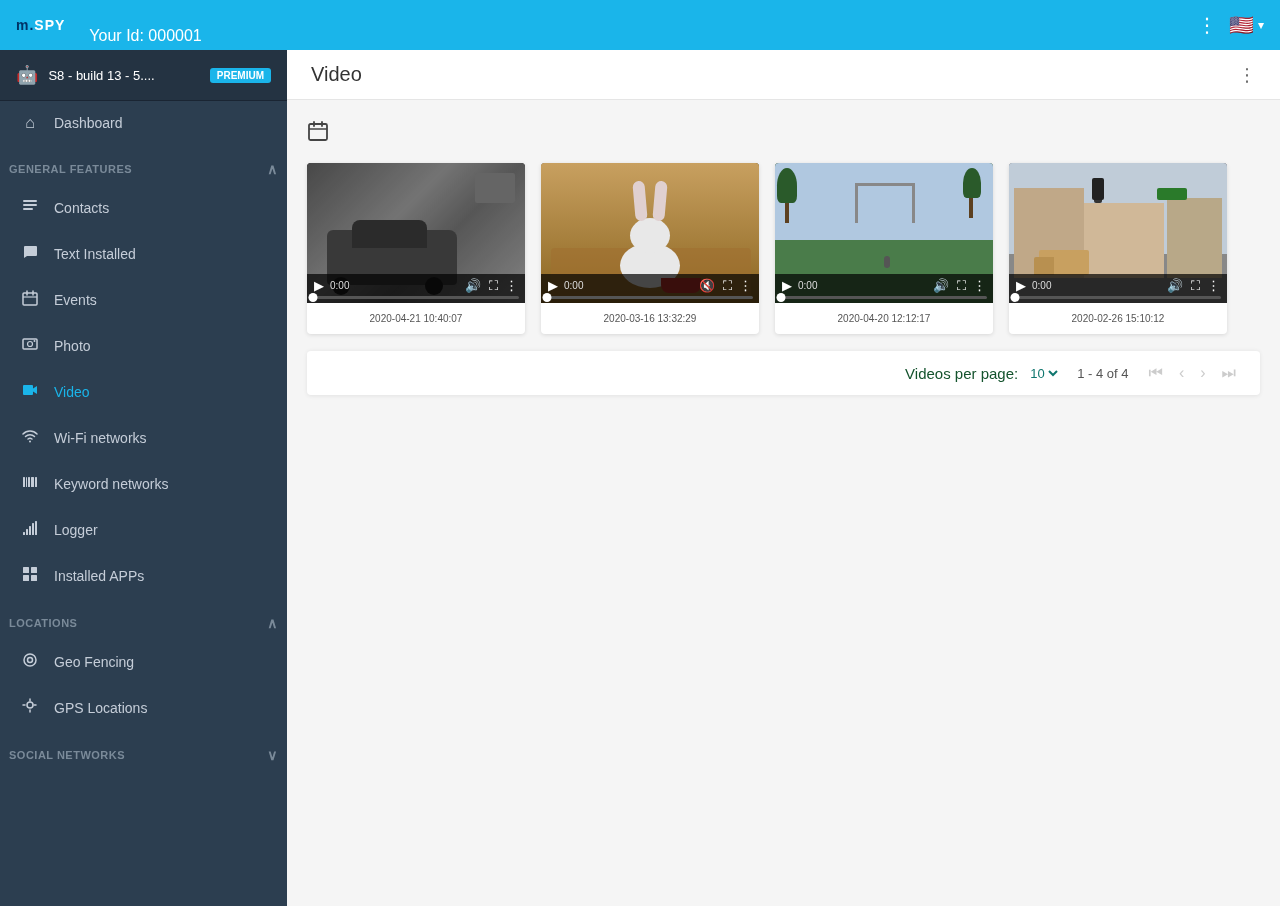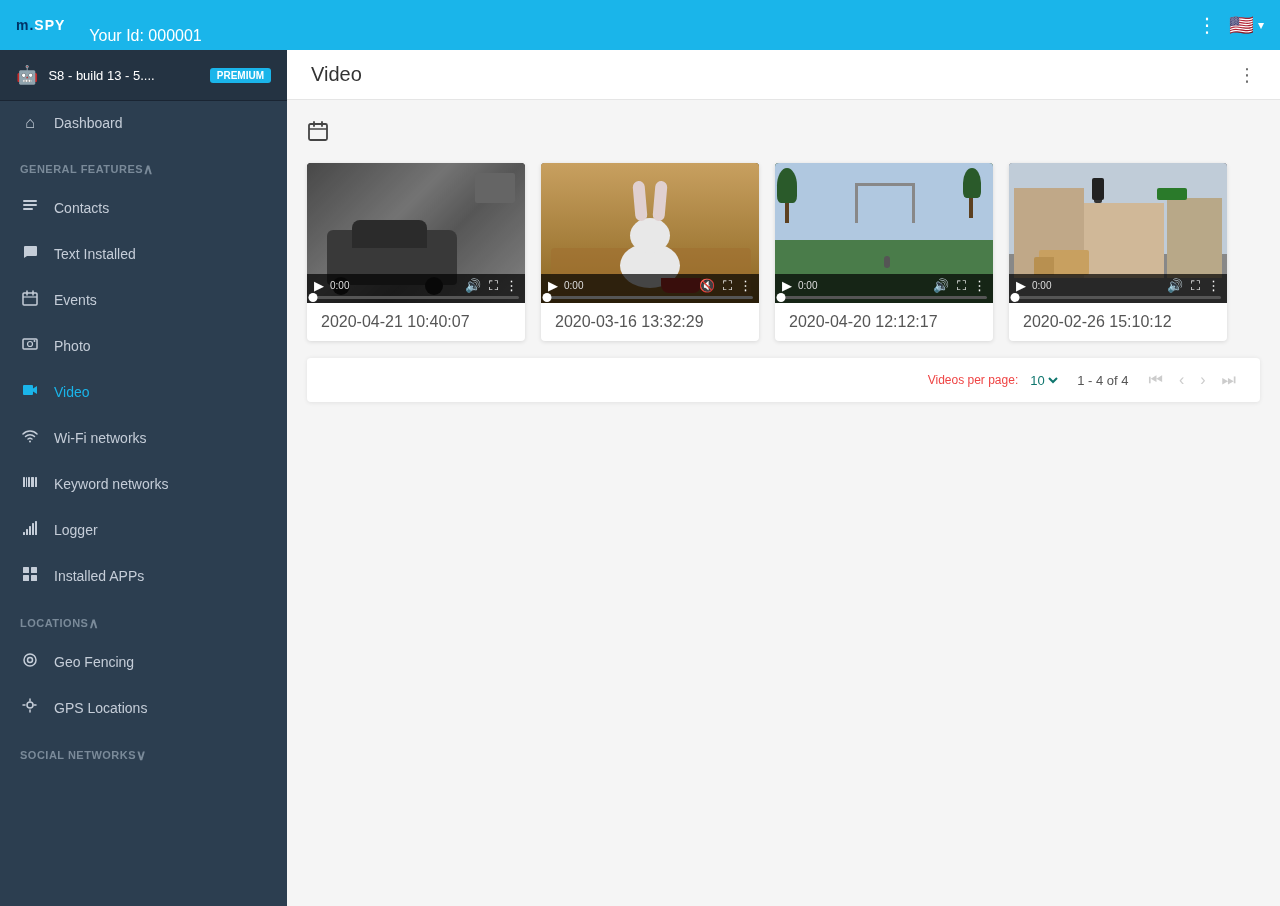--- a/index.html
+++ b/index.html
@@ -88,21 +88,22 @@
       font-size: 14px;
       cursor: pointer;
       gap: 14px;
       transition: background 0.15s;
     }
     .sidebar-nav-item.active { color: #1ab5ea; }
     .sidebar-nav-item .nav-icon { font-size: 16px; width: 20px; text-align: center; }
     .section-header {
       display: flex;
       align-items: center;
-      padding: 12px 20px 8px;
+      justify-content: space-between;
+      padding: 12px 9px 8px;
       color: #7a8a99;
       font-size: 11px;
       font-weight: 600;
       letter-spacing: 0.5px;
       margin-top: 4px;
     }
     .section-header .chevron { font-size: 14px; }
 
     
     .content {
@@ -221,38 +222,39 @@
       height: 9px;
       background: white;
       border-radius: 50%;
       position: absolute;
       top: -3px;
       left: 0;
       transform: translateX(-50%);
     }
     .video-timestamp {
       padding: 10px 14px;
-      font-size: 16px;
+      font-size: 10px;
       color: #555;
+      text-align: center;
     }
 
     
     .pagination-bar {
       background: white;
       border-top: 1px solid #eee;
       padding: 12px 20px;
       display: flex;
       align-items: center;
       justify-content: flex-end;
       gap: 8px;
       margin-top: 16px;
       border-radius: 4px;
       box-shadow: 0 1px 4px rgba(0,0,0,0.08);
     }
-    .pagination-label { font-size: 12px; color: #ef4444; }
+    .pagination-label { font-size: 15px; color: #14532d; }
     .per-page-select {
       border: none;
       font-size: 13px;
       color: #0f766e;
       background: transparent;
       cursor: pointer;
     }
     .page-info { font-size: 13px; color: #555; margin: 0 8px; }
     .page-btn {
       background: none;

